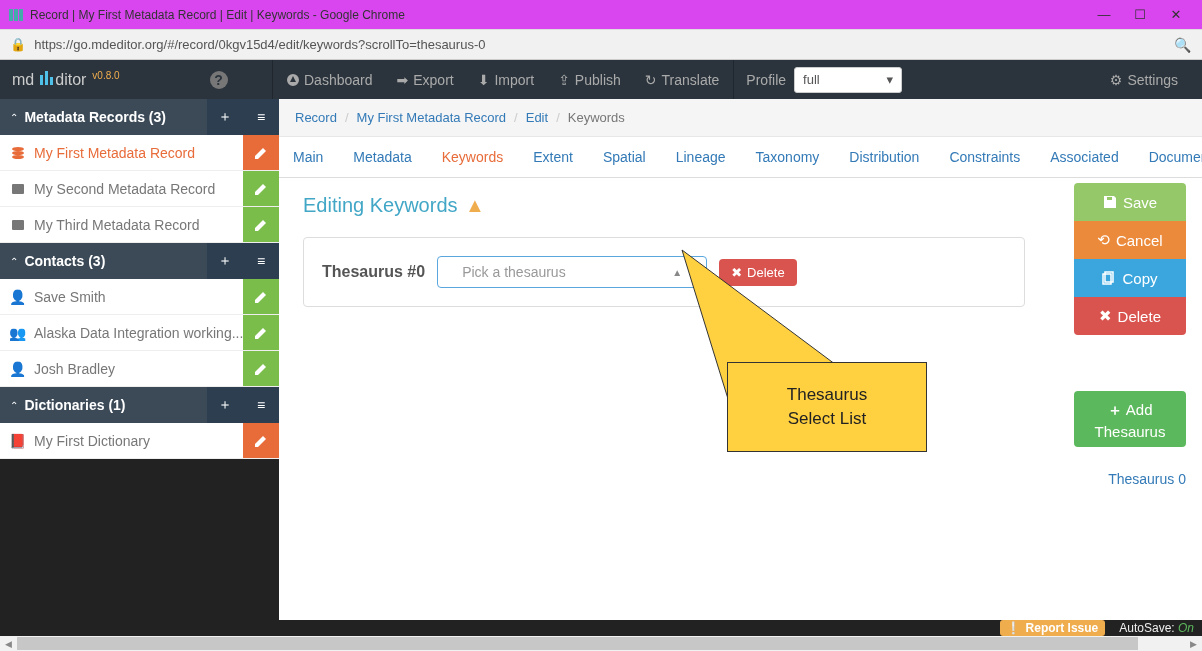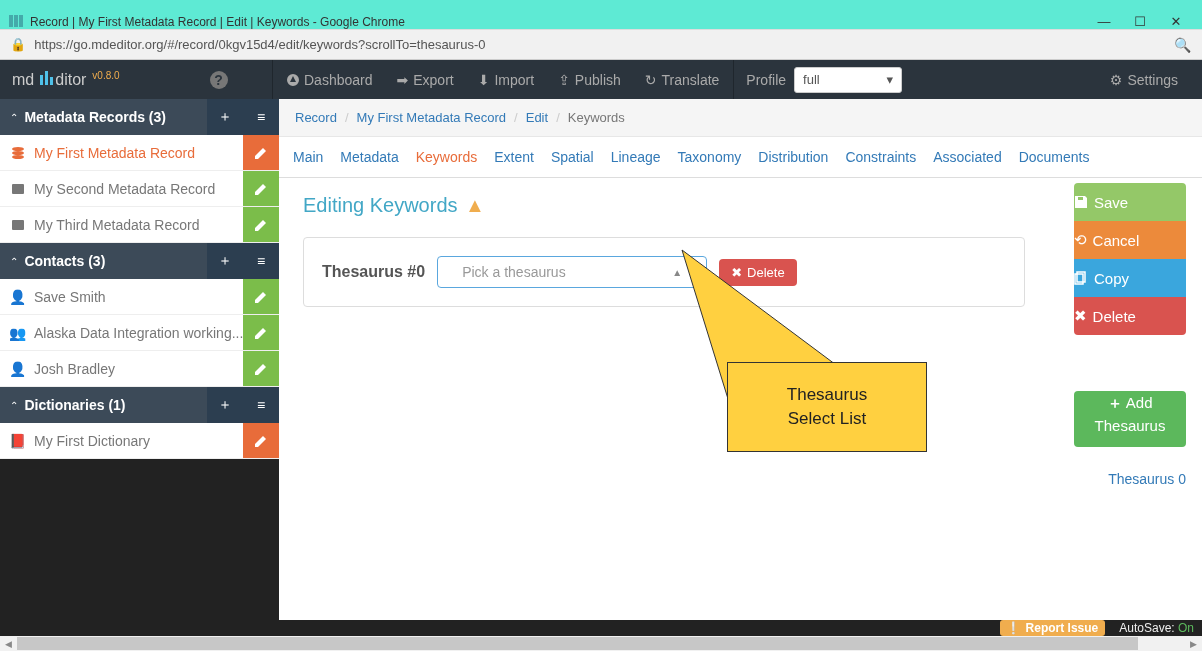--- a/index.html
+++ b/index.html
@@ -1,19 +1,19 @@
 <!DOCTYPE html>
 <html><head>
 <meta charset="utf-8">
 <style>
 * { box-sizing: border-box; margin: 0; padding: 0; font-family: "Helvetica Neue", Helvetica, Arial, sans-serif; }
 body { width: 1202px; height: 651px; background: #fff; overflow: hidden; position: relative; }
 
 
-.titlebar { height: 30px; background: #5eead4; border-bottom: 1px solid #ddd; display: flex; align-items: flex-end; padding: 0 8px; font-size: 12px; color: #333; }
+.titlebar { height: 30px; background: #d946ef; border-bottom: 1px solid #ddd; display: flex; align-items: center; padding: 0 8px; font-size: 12px; color: #333; }
 .titlebar .app-icon { width: 16px; height: 16px; margin-right: 6px; display: inline-block; }
 .titlebar .spacer { flex: 1; }
 .titlebar .win-btn { width: 36px; text-align: center; font-size: 13px; color: #333; cursor: default; }
 
 
 .urlbar { height: 30px; background: #f1f1f1; border-bottom: 1px solid #ccc; display: flex; align-items: center; padding: 0 10px; font-size: 13px; color: #555; }
 .urlbar .lock { margin-right: 8px; font-size: 13px; }
 .urlbar .spacer { flex: 1; }
 .urlbar .mag { font-size: 14px; color: #555; }
 
@@ -46,21 +46,21 @@
 .side-item.active { color: #E86C3A; }
 .side-item .edit { position: absolute; right: 0; top: 0; width: 36px; height: 36px; background: #7bbd4a; display: flex; align-items: center; justify-content: center; }
 .side-item .edit.orange { background: #E86C3A; }
 .side-item .edit svg { fill: #fff; width: 14px; }
 
 
 .content { flex: 1; background: #fff; position: relative; overflow: hidden; }
 .breadcrumb { background: #f5f5f5; border-bottom: 1px solid #e7e7e7; height: 38px; display: flex; align-items: center; padding: 0 16px; font-size: 13px; color: #337ab7; gap: 8px; }
 .breadcrumb .sep { color: #ccc; }
 .breadcrumb .cur { color: #777; }
-.tabs { height: 41px; border-bottom: 1px solid #ddd; display: flex; align-items: center; padding: 0 14px; gap: 17px; font-size: 14px; color: #337ab7; overflow: hidden; white-space: nowrap; }
+.tabs { height: 41px; border-bottom: 1px solid #ddd; display: flex; align-items: center; padding: 0 14px; gap: 30px; font-size: 14px; color: #337ab7; overflow: hidden; white-space: nowrap; }
 .tabs .tab.active { color: #E86C3A; }
 .body { padding: 16px; position: relative; margin-left: 8px; }
 .heading { color: #42A7C6; font-size: 20px; font-weight: normal; }
 .heading .warn { color: #f0ad4e; margin-left: 2px; }
 .panel { margin-top: 20px; border: 1px solid #ddd; border-radius: 4px; padding: 18px; display: flex; align-items: center; gap: 12px; width: 722px; }
 .panel .plabel { font-weight: bold; font-size: 16px; color: #555; }
 .selectbox { flex: 1; max-width: 270px; height: 32px; border: 1px solid #5aa7de; border-radius: 4px; display: flex; align-items: center; justify-content: space-between; padding: 0 24px; color: #999; background: #fff; font-size: 14px; }
 .selectbox .tri { color: #888; font-size: 10px; }
 .btn { border: none; border-radius: 4px; padding: 6px 12px; color: #fff; font-size: 13px; display: inline-flex; align-items: center; gap: 5px; }
 .btn-danger { background: #d9534f; }
@@ -69,34 +69,34 @@
 .dropdown .options { max-height: 180px; overflow-y: auto; }
 .dropdown .opt { padding: 6px 4px; color: #555; }
 .dropdown .opt.hover { background: #eee; }
 
 
 .callout { position: absolute; left: 440px; top: 184px; width: 200px; height: 90px; background: #FFD040; border: 1px solid #333; display: flex; align-items: center; justify-content: center; text-align: center; font-size: 17px; line-height: 1.4; color: #222; }
 .arrow { position: absolute; }
 
 
 .rightcol { position: absolute; right: 16px; top: 5px; width: 112px; display: flex; flex-direction: column; }
-.rbtn { height: 38px; color: #fff; display: flex; align-items: center; justify-content: flex-start; gap: 6px; font-size: 15px; }
+.rbtn { height: 38px; color: #fff; display: flex; align-items: center; justify-content: center; gap: 6px; font-size: 15px; }
 .rbtn svg { fill: #fff; width: 14px; }
 .rsave { background: #94c868; border-radius: 4px 4px 0 0; }
 .rcancel { background: #ec8a3b; }
 .rcopy { background: #3aa6dd; }
 .rdelete { background: #d9534f; border-radius: 0 0 4px 4px; }
 .addth { margin-top: 56px; background: #5cb85c; border-radius: 4px; height: 56px; flex-direction: column; font-size: 15px; line-height: 1.1; padding-top: 4px; }
 .addth .plus { font-size: 15px; font-weight: bold; }
 .th0 { margin-top: 24px; text-align: right; color: #337ab7; font-size: 14px; }
 
 
 .status { position: absolute; left: 0; right: 0; bottom: 15px; height: 16px; background: #222; display: flex; align-items: center; justify-content: flex-end; padding: 0 8px; font-size: 12px; gap: 14px; color: #eee; }
 .status .report { background: #f0ad4e; color: #fff; padding: 1px 7px; border-radius: 3px; font-size: 12px; font-weight: bold; display: inline-flex; align-items: center; gap: 4px; }
-.status .auto .on { color: #5cb85c; }
+.status .auto .on { color: #5cb85c; font-style: italic; }
 
 
 .hscroll { position: absolute; left: 0; right: 0; bottom: 0; height: 15px; background: #f1f1f1; display: flex; align-items: center; }
 .hscroll .arrow { width: 17px; height: 15px; background: #f1f1f1; display: flex; align-items: center; justify-content: center; color: #888; font-size: 9px; position: static; }
 .hscroll .track { flex: 1; height: 15px; background: #f1f1f1; position: relative; }
 .hscroll .thumb { position: absolute; left: 0; width: 96%; height: 13px; top: 1px; background: #c7c7c7; border-radius: 0; }
 
 </style>
 </head>
 <body>

